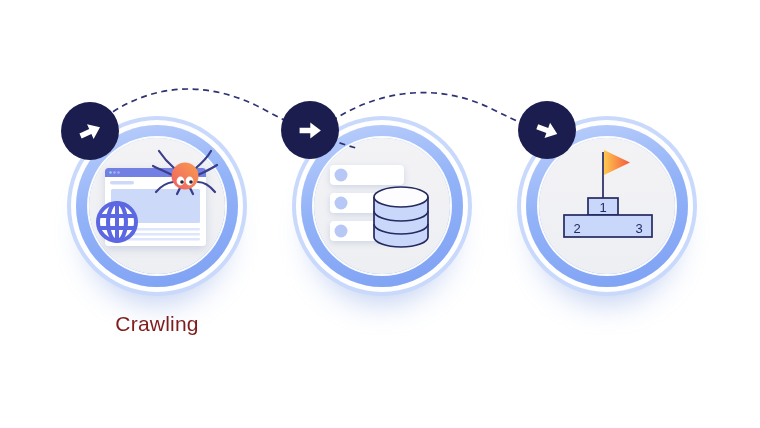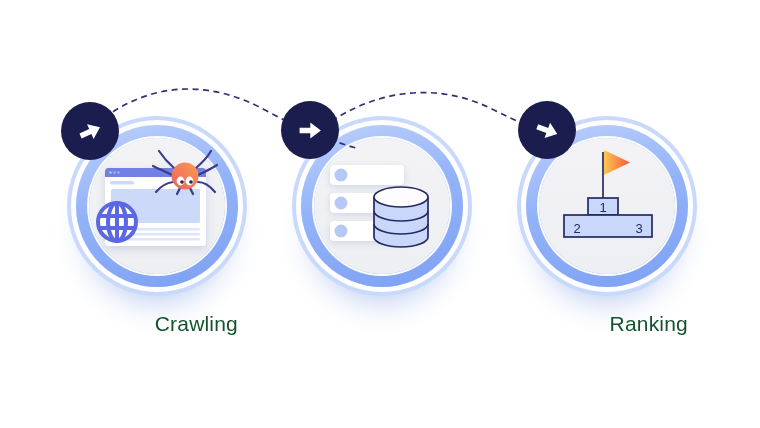--- a/index.html
+++ b/index.html
@@ -29,22 +29,22 @@
     background:#1b1d4f;z-index:3;
     display:flex;align-items:center;justify-content:center;
   }
   .badge svg{display:block;}
   .badge.b1 svg{transform:rotate(-24deg);}
   .badge.b3 svg{transform:rotate(20deg);}
   
   #connectors{position:absolute;left:0;top:0;z-index:2;pointer-events:none;}
   
   .step-label{
-    position:absolute;width:162px;top:312px;text-align:right;
-    font-size:21px;font-weight:500;color:#14532d;letter-spacing:.2px;z-index:1;
+    position:absolute;width:162px;top:312px;text-align:center;
+    font-size:21px;font-weight:500;color:#7f1d1d;letter-spacing:.2px;z-index:1;
   }
 </style>
 </head>
 <body>
 
 <div class="stage">
 
   <div class="node" style="left:76px;top:125px;">
     <div class="ring"></div>
     <div class="inner">
@@ -160,15 +160,14 @@
       <path d="M2.5,10.4 L12.8,10.4 L12.8,5.2 L23,13 L12.8,20.8 L12.8,15.6 L2.5,15.6 Z" fill="#ffffff"></path>
     </svg>
   </div>
   <div class="badge b3" style="left:518px;top:101px;">
     <svg width="27" height="27" viewBox="0 0 26 26">
       <path d="M2.5,10.4 L12.8,10.4 L12.8,5.2 L23,13 L12.8,20.8 L12.8,15.6 L2.5,15.6 Z" fill="#ffffff"></path>
     </svg>
   </div>
 
   <div class="step-label" style="left:76px;">Crawling</div>
-  <div class="step-label" style="left:526px;">Ranking</div>
 
 </div>
 
 </body></html>

